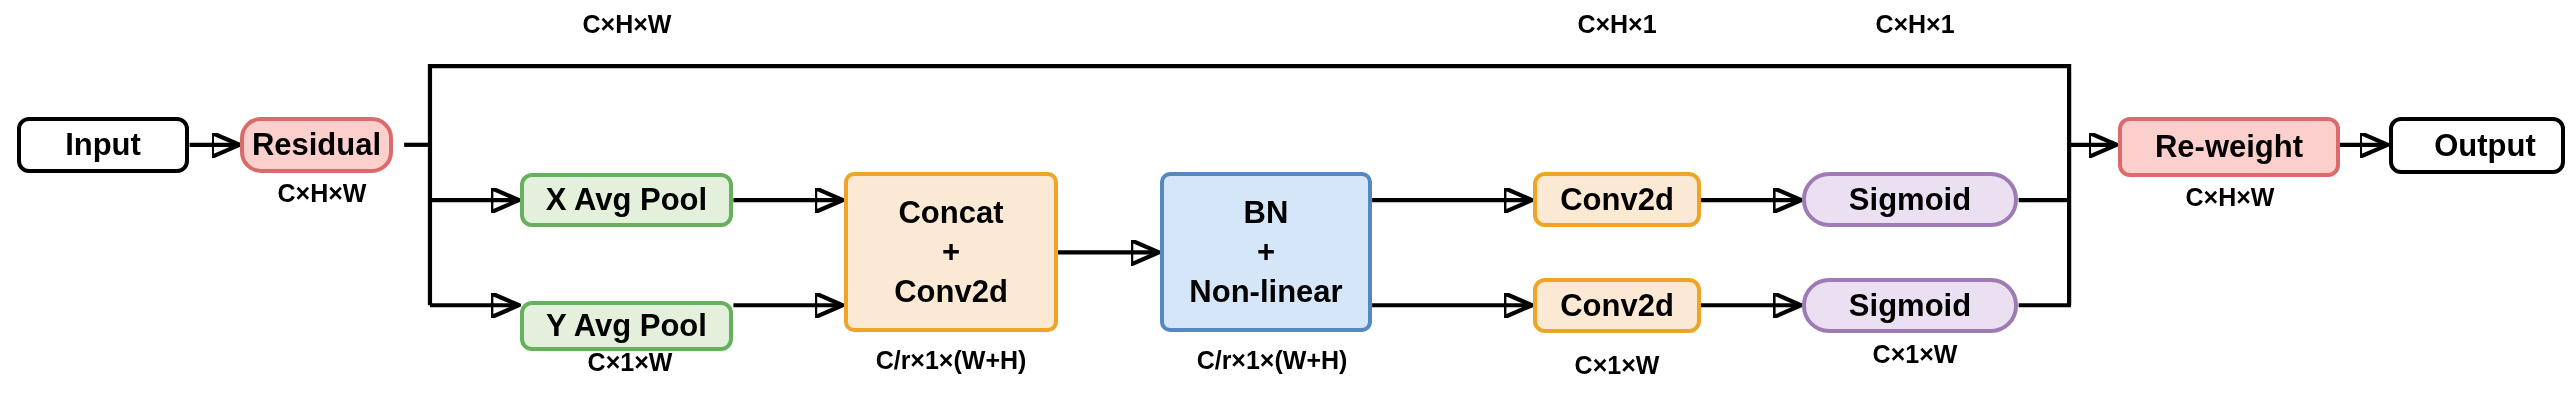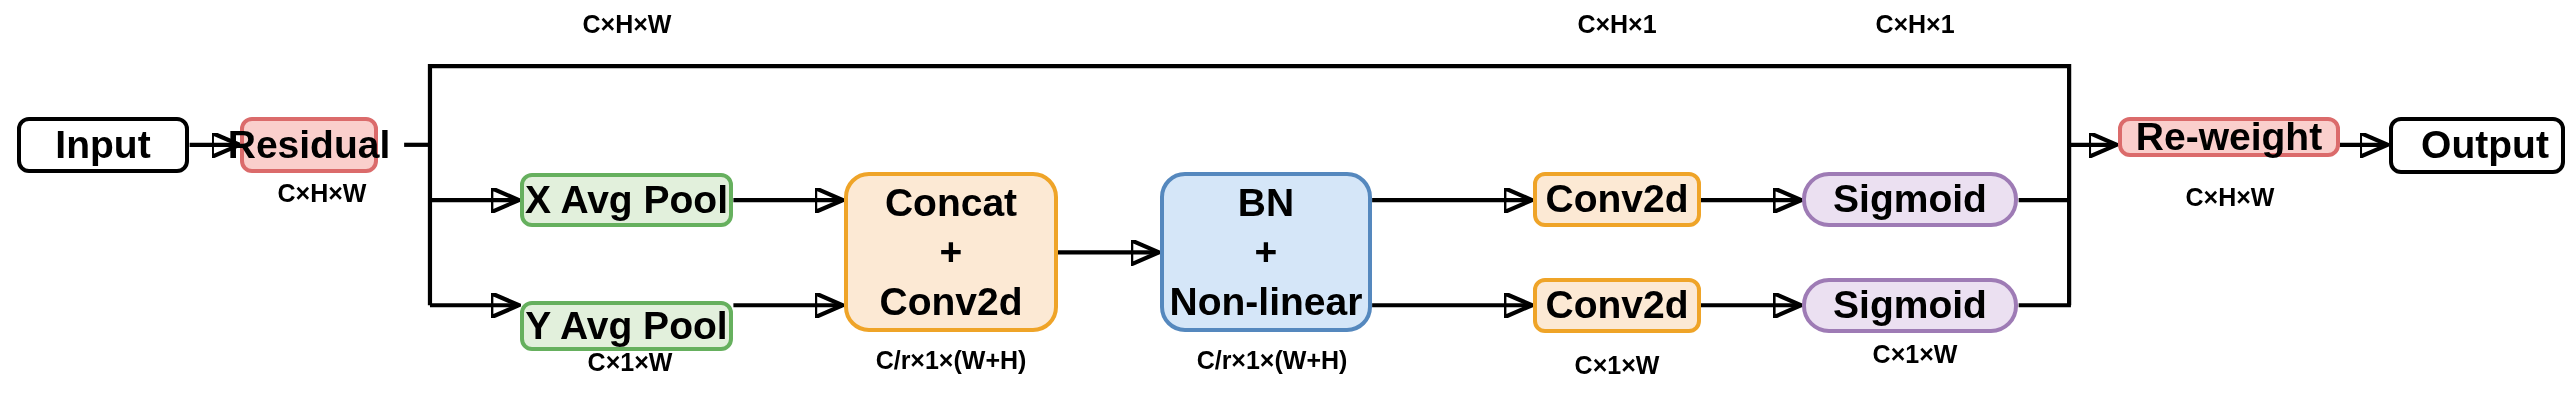--- a/index.html
+++ b/index.html
@@ -14,25 +14,25 @@
   }
   .wires{position:absolute;left:0;top:0;width:2576px;height:417px;}
   .wires path, .wires line, .wires polyline{
     stroke:var(--line,#000);stroke-width:7;fill:none;
   }
   .node{
     position:absolute;
     display:flex;flex-direction:column;align-items:center;justify-content:center;
     box-sizing:border-box;
     border-radius:12px;
-    font-size:39px;line-height:1.2;
+    font-size:31px;line-height:1.2;
     text-align:center;white-space:nowrap;
     background:#fff;border:4.2px solid #000;
   }
-  .node.big{border-radius:25px;line-height:1.27;}
+  .node.big{border-radius:10px;line-height:1.27;}
   .node.red   {background:var(--red-fill,#FACFCC);   border-color:var(--red-border,#DB6B6B);}
   .node.green {background:var(--green-fill,#E2F0DC); border-color:var(--green-border,#66B05E);justify-content:center;}
   .node.orange{background:var(--orange-fill,#FCE9D4);border-color:var(--orange-border,#EFA428);}
   .node.blue  {background:var(--blue-fill,#D5E6F8);  border-color:var(--blue-border,#5588BE);}
   .node.purple{background:var(--purple-fill,#EBE0F1);border-color:var(--purple-border,#9E7BB5);border-radius:27px;}
   .node.plain {background:#ffffff;border-color:#000000;}
   .dim{
     position:absolute;
     transform:translateX(-50%);
     font-size:25px;line-height:1.1;font-weight:bold;
@@ -78,21 +78,21 @@
 
     <line x1="3443" y1="241" x2="3520" y2="241" marker-end="url(#arrow)"></line>
 
     <line x1="3893" y1="241" x2="3971" y2="241" marker-end="url(#arrow)"></line>
   </svg>
 
   <div class="node plain" style="left:17px;top:117px;width:172px;height:56px;">
     <span>Input</span>
   </div>
 
-  <div class="node red" style="left:240px;top:117px;width:138px;height:56px;">
+  <div class="node red" style="left:240px;top:117px;width:153px;height:56px;border-radius:21px;">
     <span>Residual</span>
   </div>
 
   <div class="node green" style="left:520px;top:173px;width:213px;height:54px;">
     <span>X Avg Pool</span>
   </div>
 
   <div class="node green" style="left:520px;top:278px;width:213px;height:50px;margin-top:23px;">
     <span>Y Avg Pool</span>
   </div>
@@ -118,21 +118,21 @@
   </div>
 
   <div class="node purple" style="left:1802px;top:172px;width:216px;height:55px;">
     <span>Sigmoid</span>
   </div>
 
   <div class="node purple" style="left:1802px;top:278px;width:216px;height:55px;">
     <span>Sigmoid</span>
   </div>
 
-  <div class="node red" style="left:2118px;top:117px;width:222px;height:40px;">
+  <div class="node red" style="left:2118px;top:117px;width:222px;height:60px;">
     <span>Re-weight</span>
   </div>
 
   <div class="node plain" style="left:2389px;top:117px;width:176px;height:57px;padding-left:16px;">
     <span>Output</span>
   </div>
 
   <div class="dim" style="left:627px;top:10.8px;">C×H×W</div>
   <div class="dim" style="left:1617px;top:10.8px;">C×H×1</div>
   <div class="dim" style="left:1915px;top:10.8px;">C×H×1</div>

